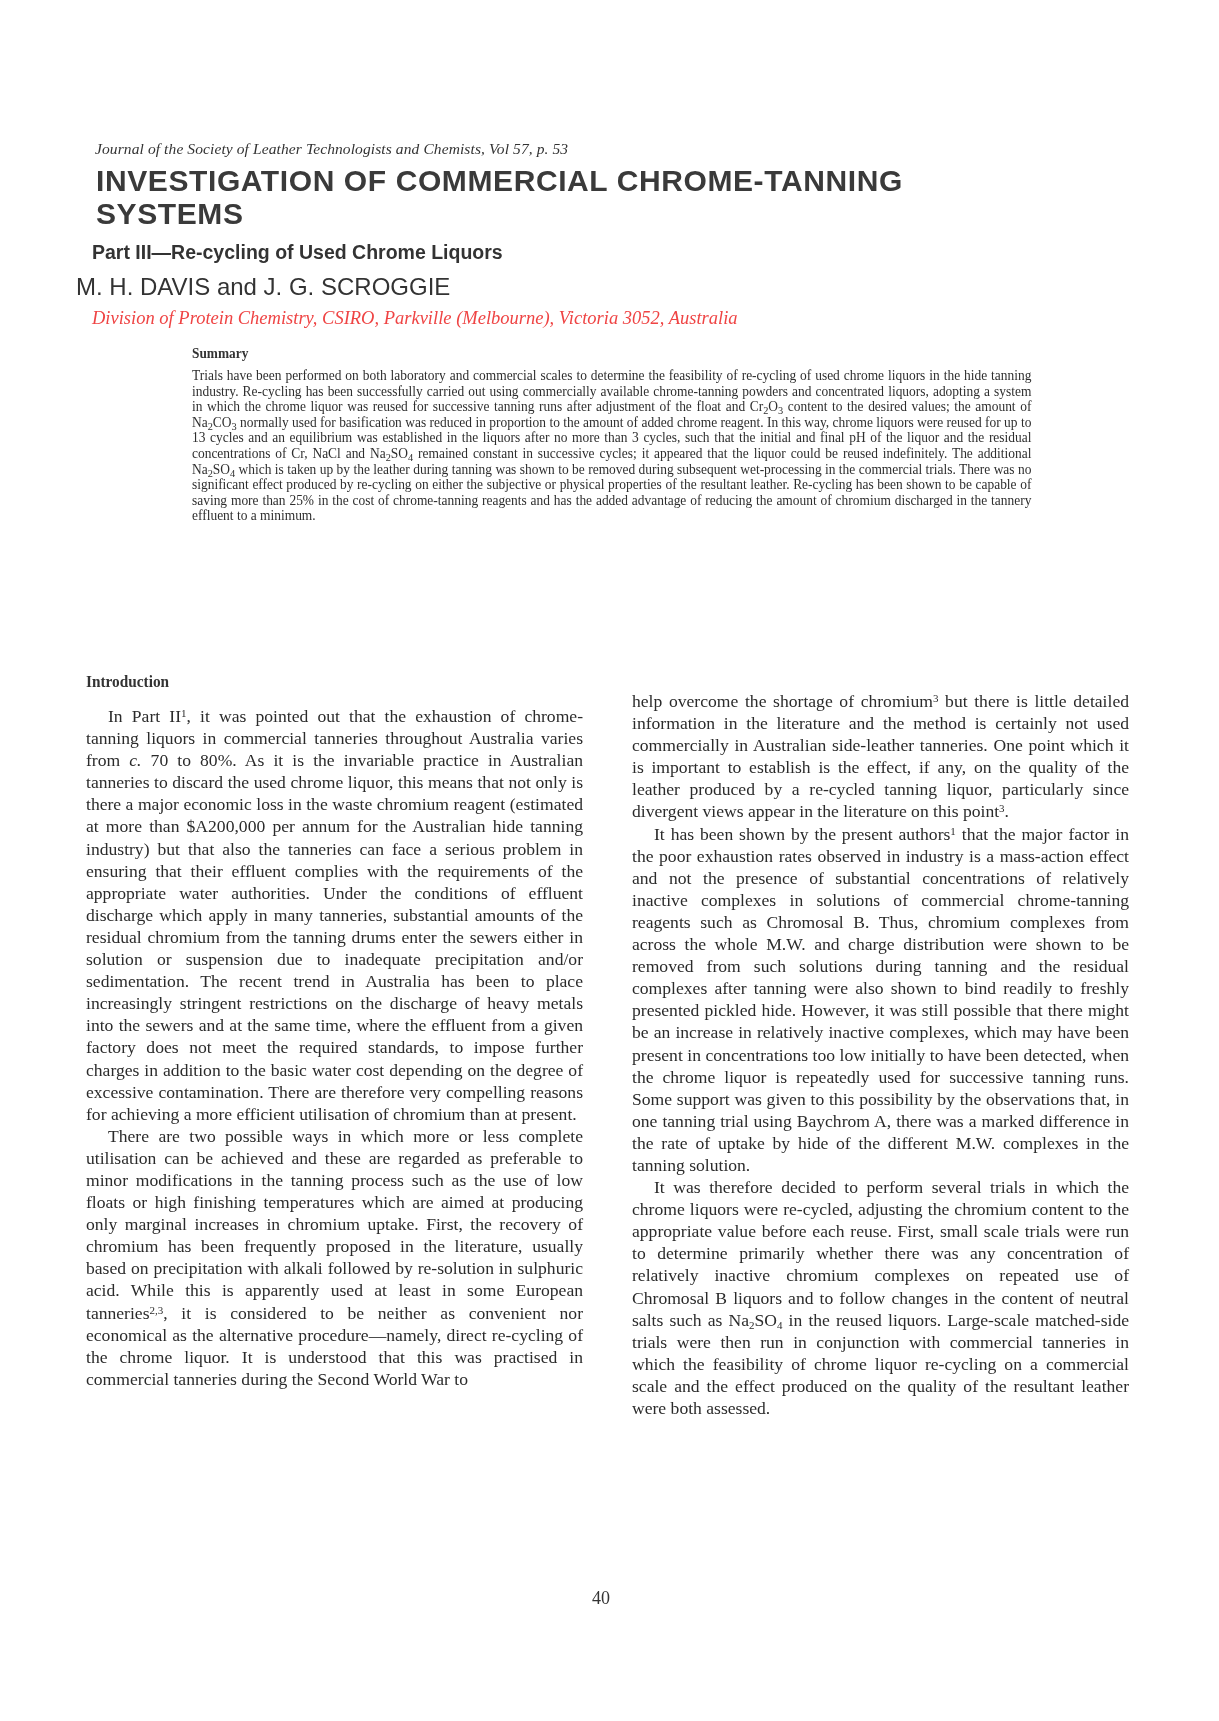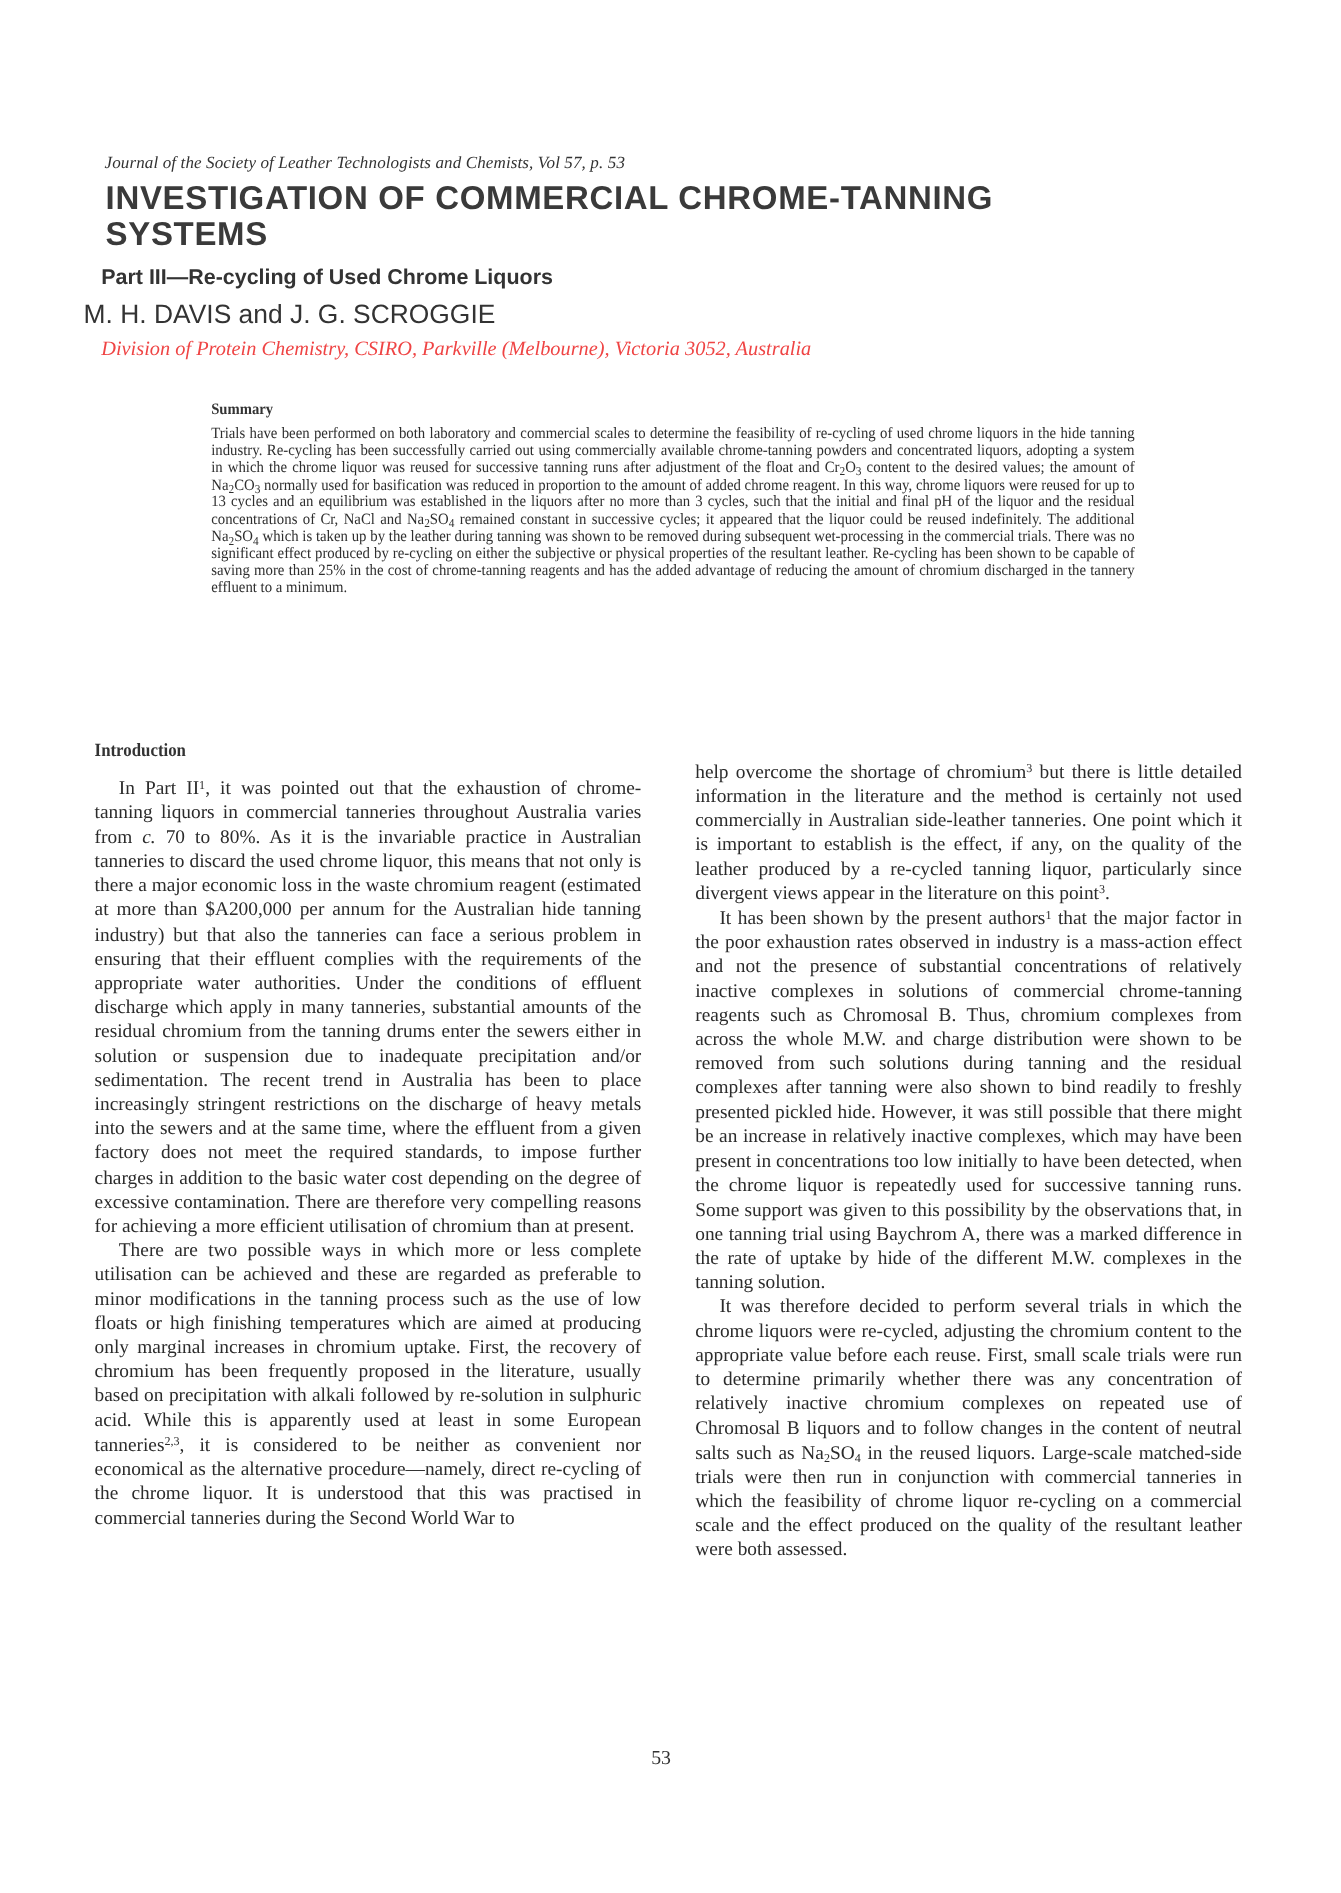--- a/index.html
+++ b/index.html
@@ -28,21 +28,21 @@
   .authors {
     position: absolute; left: 76px; top: 273px;
     font-family: "Liberation Sans", "DejaVu Sans", sans-serif;
     font-weight: normal; font-size: 24px; color: #333;
   }
   .affiliation {
     position: absolute; left: 92px; top: 308px;
     font-style: italic; font-size: 18.5px; color: #ef4444;
   }
   .summary {
-    position: absolute; left: 192px; top: 345px; width: 840px; margin-top: 19px;
+    position: absolute; left: 192px; top: 345px; width: 840px;
   }
   .summary-heading {
     font-weight: bold; font-size: 14.5px; margin: 0 0 6px 0; color: #333;
     transform: scaleX(0.92); transform-origin: left;
   }
   .summary-body {
     font-size: 14.3px; line-height: 15.6px; text-align: justify; margin: 0;
     color: #2e2e2e;
     transform: scaleX(0.94); transform-origin: left;
     width: 893px;
@@ -93,13 +93,13 @@
   <p class="indent"><span>In Part II</span><sup>1</sup><span>, it was pointed out that the exhaustion of chrome-tanning liquors in commercial tanneries throughout Australia varies from </span><i>c.</i><span> 70 to 80%. As it is the invariable practice in Australian tanneries to discard the used chrome liquor, this means that not only is there a major economic loss in the waste chromium reagent (estimated at more than $A200,000 per annum for the Australian hide tanning industry) but that also the tanneries can face a serious problem in ensuring that their effluent complies with the requirements of the appropriate water authorities. Under the conditions of effluent discharge which apply in many tanneries, substantial amounts of the residual chromium from the tanning drums enter the sewers either in solution or suspension due to inadequate precipitation and/or sedimentation. The recent trend in Australia has been to place increasingly stringent restrictions on the discharge of heavy metals into the sewers and at the same time, where the effluent from a given factory does not meet the required standards, to impose further charges in addition to the basic water cost depending on the degree of excessive contamination. There are therefore very compelling reasons for achieving a more efficient utilisation of chromium than at present.</span></p>
   <p class="indent"><span>There are two possible ways in which more or less complete utilisation can be achieved and these are regarded as preferable to minor modifications in the tanning process such as the use of low floats or high finishing temperatures which are aimed at producing only marginal increases in chromium uptake. First, the recovery of chromium has been frequently proposed in the literature, usually based on precipitation with alkali followed by re-solution in sulphuric acid. While this is apparently used at least in some European tanneries</span><sup>2,3</sup><span>, it is considered to be neither as convenient nor economical as the alternative procedure—namely, direct re-cycling of the chrome liquor. It is understood that this was practised in commercial tanneries during the Second World War to</span></p>
 </div>
 
 <div class="col col-right">
   <p><span>help overcome the shortage of chromium</span><sup>3</sup><span> but there is little detailed information in the literature and the method is certainly not used commercially in Australian side-leather tanneries. One point which it is important to establish is the effect, if any, on the quality of the leather produced by a re-cycled tanning liquor, particularly since divergent views appear in the literature on this point</span><sup>3</sup><span>.</span></p>
   <p class="indent"><span>It has been shown by the present authors</span><sup>1</sup><span> that the major factor in the poor exhaustion rates observed in industry is a mass-action effect and not the presence of substantial concentrations of relatively inactive complexes in solutions of commercial chrome-tanning reagents such as Chromosal B. Thus, chromium complexes from across the whole M.W. and charge distribution were shown to be removed from such solutions during tanning and the residual complexes after tanning were also shown to bind readily to freshly presented pickled hide. However, it was still possible that there might be an increase in relatively inactive complexes, which may have been present in concentrations too low initially to have been detected, when the chrome liquor is repeatedly used for successive tanning runs. Some support was given to this possibility by the observations that, in one tanning trial using Baychrom A, there was a marked difference in the rate of uptake by hide of the different M.W. complexes in the tanning solution.</span></p>
   <p class="indent"><span>It was therefore decided to perform several trials in which the chrome liquors were re-cycled, adjusting the chromium content to the appropriate value before each reuse. First, small scale trials were run to determine primarily whether there was any concentration of relatively inactive chromium complexes on repeated use of Chromosal B liquors and to follow changes in the content of neutral salts such as Na</span><sub>2</sub><span>SO</span><sub>4</sub><span> in the reused liquors. Large-scale matched-side trials were then run in conjunction with commercial tanneries in which the feasibility of chrome liquor re-cycling on a commercial scale and the effect produced on the quality of the resultant leather were both assessed.</span></p>
 </div>
 
-<div class="page-number">53</div>
+<div class="page-number">40</div>
 
 </body></html>

